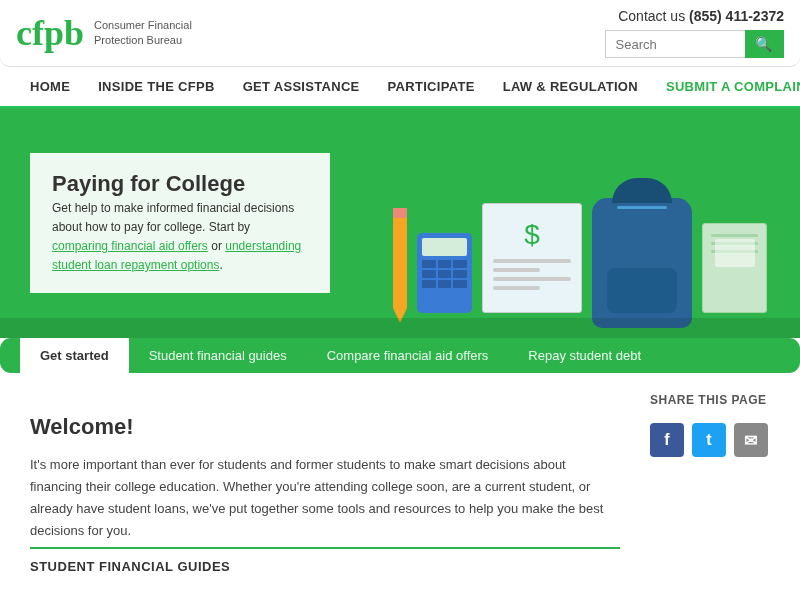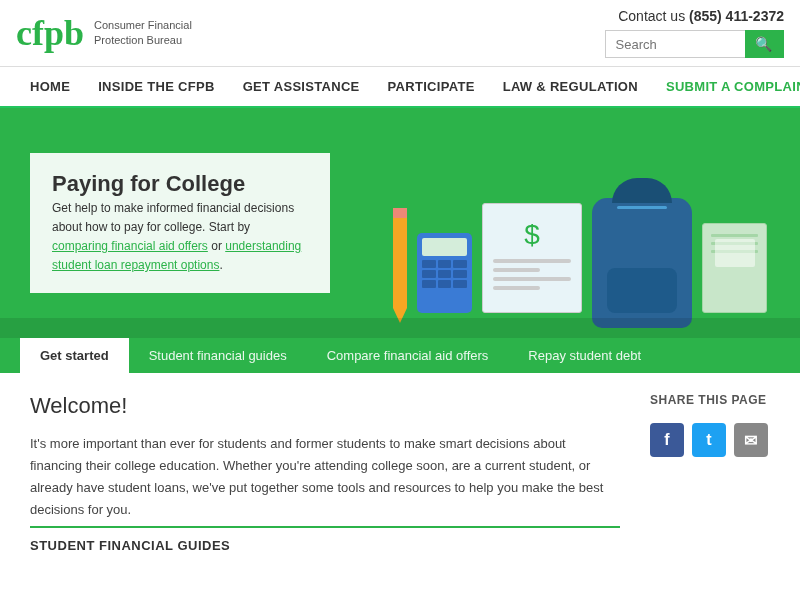--- a/index.html
+++ b/index.html
@@ -5,20 +5,21 @@
     * { margin: 0; padding: 0; box-sizing: border-box; }
     body { font-family: Arial, sans-serif; font-size: 14px; color: #333; width: 800px; height: 600px; overflow: hidden; background: #fff; }
 
     
     .top-bar {
       display: flex;
       justify-content: space-between;
       align-items: center;
       padding: 8px 16px;
       border-bottom: 1px solid #ddd;
+      border-radius: 10px;
     }
     .logo-area { display: flex; align-items: center; gap: 10px; }
     .logo-cfpb {
       font-size: 36px;
       font-weight: bold;
       color: #2cb34a;
       font-family: Georgia, serif;
       line-height: 1;
     }
     .agency-name { font-size: 11px; color: #555; line-height: 1.4; }
@@ -273,20 +274,21 @@
       right: 0;
       height: 20px;
       background: rgba(0,0,0,0.1);
     }
 
     
     .tabs-bar {
       background: #2cb34a;
       display: flex;
       padding: 0 20px;
+      border-radius: 11px;
     }
     .tab-item {
       padding: 10px 20px;
       font-size: 13px;
       color: rgba(255,255,255,0.9);
       cursor: pointer;
       white-space: nowrap;
     }
     .tab-item.active {
       background: #fff;
@@ -296,23 +298,24 @@
 
     
     .content-area {
       display: flex;
       gap: 30px;
       padding: 20px 30px;
     }
     .main-content { flex: 1; }
     .welcome-title {
       font-size: 22px;
-      font-weight: normal;
+      font-weight: bold;
       color: #333;
       margin-bottom: 14px;
+      margin-top: 21px;
     }
     .welcome-text {
       font-size: 13px;
       color: #444;
       line-height: 1.7;
     }
     .sidebar-share { min-width: 120px; }
     .share-title {
       font-size: 12px;
       font-weight: bold;

